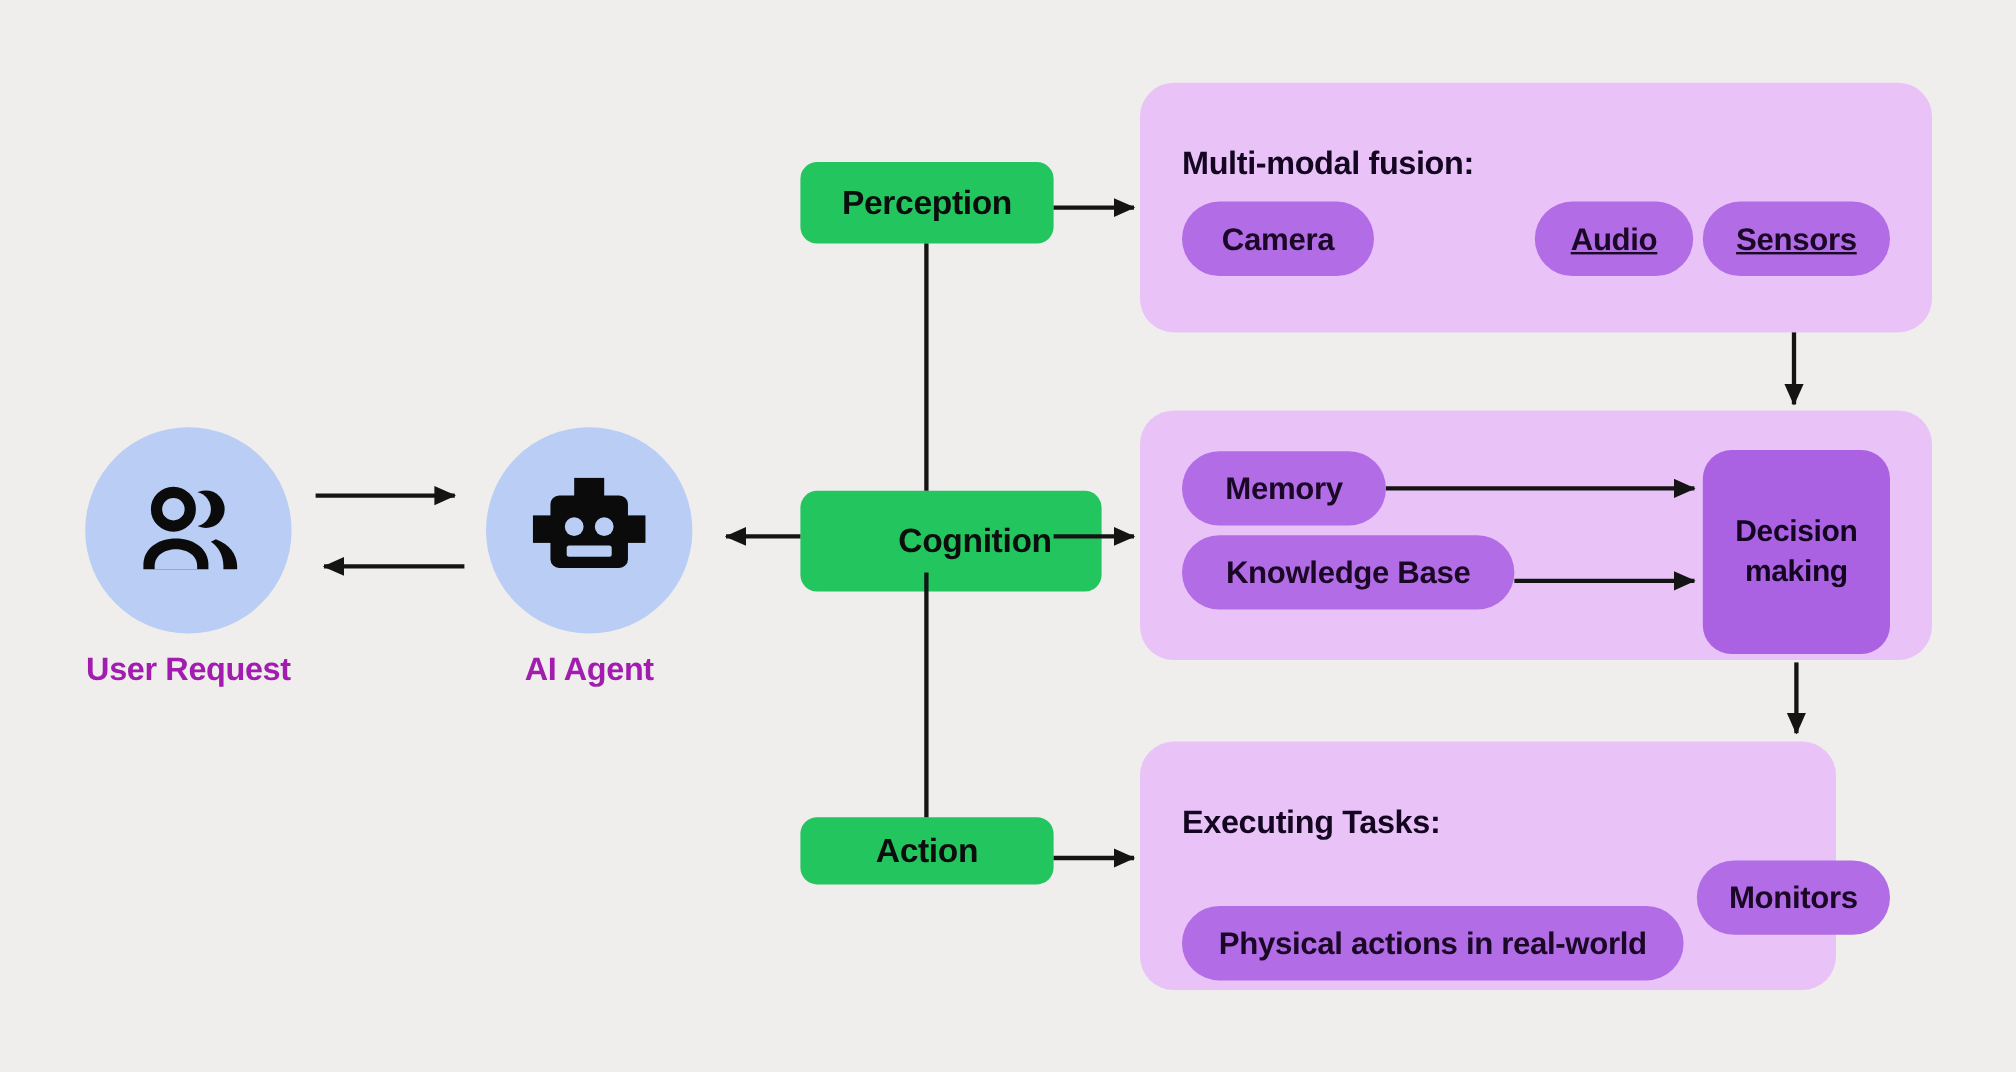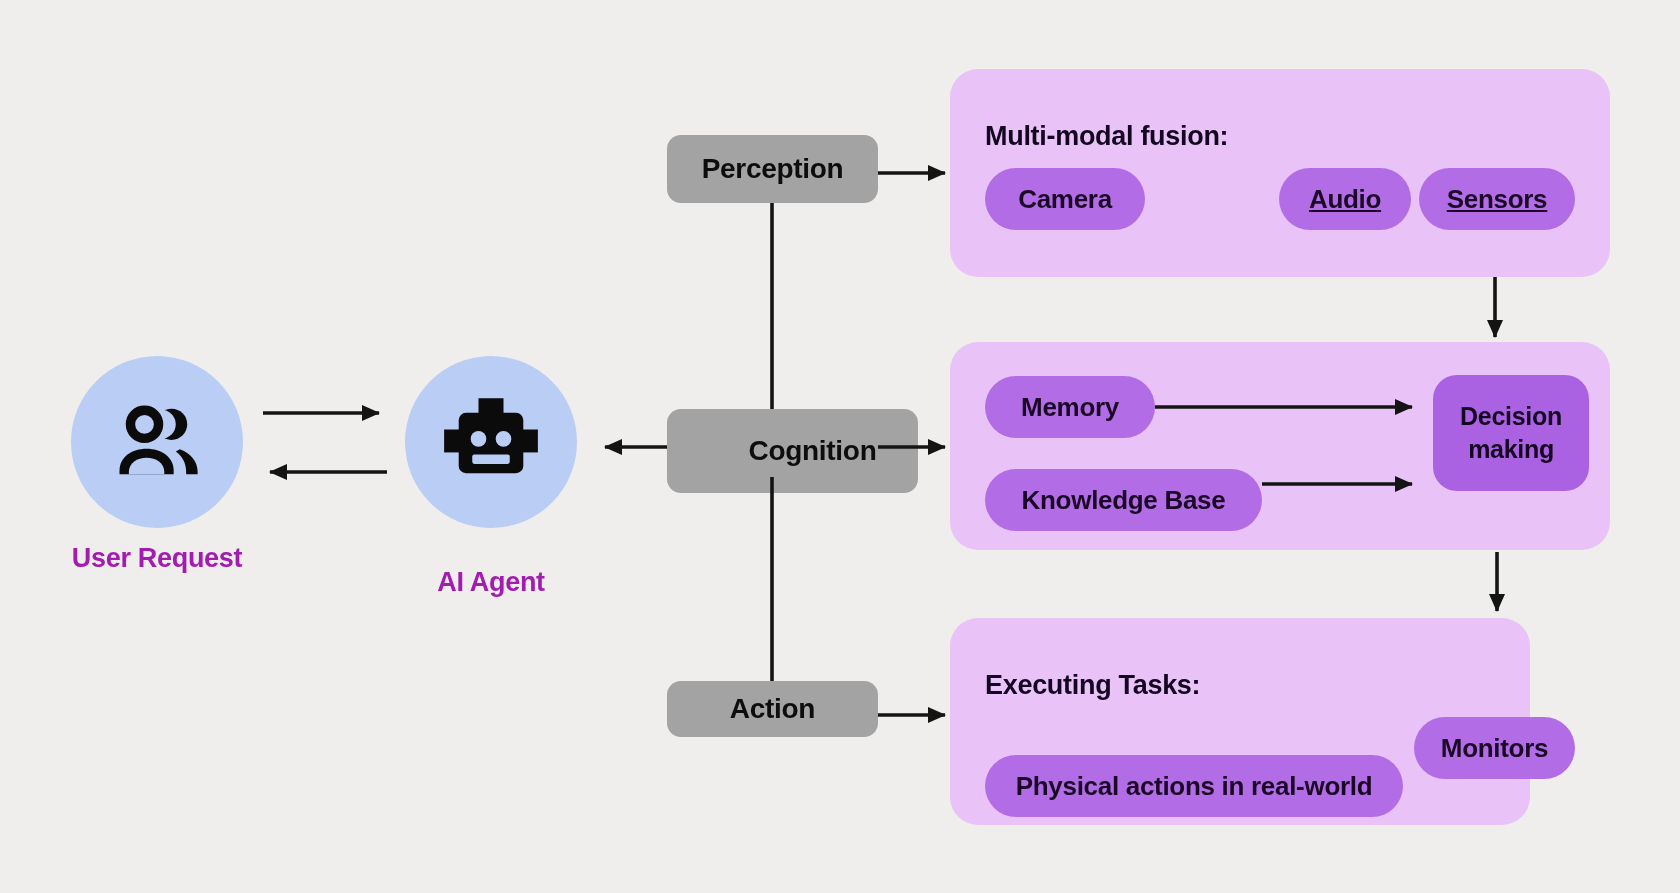--- a/index.html
+++ b/index.html
@@ -12,21 +12,21 @@
   .abs{position:absolute;}
   .circle{
     border-radius:50%;background:#b9cdf5;
     display:flex;align-items:center;justify-content:center;
   }
   .actor-label{
     font-size:27px;font-weight:700;text-align:center;
     letter-spacing:-0.3px;color:#a21caf;
   }
   .node{
-    background:#a3a3a3;border-radius:14px;
+    background:#22c55e;border-radius:14px;
     display:flex;align-items:center;justify-content:center;
     font-size:28px;font-weight:700;color:#0d0d0d;letter-spacing:-0.3px;
   }
   .panel{
     background:#e9c3f8;border-radius:28px;
   }
   .panel-title{
     position:absolute;font-size:27px;font-weight:700;color:#140520;
     letter-spacing:-0.3px;white-space:nowrap;
   }
@@ -70,37 +70,37 @@
         <rect x="36" y="6" width="24" height="15" fill="#0b0b0b"></rect>
         <rect x="17" y="20" width="62" height="58" rx="7" fill="#0b0b0b"></rect>
         <rect x="3" y="36" width="15" height="22" fill="#0b0b0b"></rect>
         <rect x="78" y="36" width="15" height="22" fill="#0b0b0b"></rect>
         <circle cx="36" cy="45" r="7.5" fill="#b9cdf5"></circle>
         <circle cx="60" cy="45" r="7.5" fill="#b9cdf5"></circle>
         <rect x="30" y="60" width="36" height="9" rx="2" fill="#b9cdf5"></rect>
       </svg>
     </span>
   </div>
-  <div class="abs actor-label" style="left:371px;top:567px;width:240px;">AI Agent</div>
+  <div class="abs actor-label" style="left:371px;top:543px;width:240px;">AI Agent</div>
 
   <div class="abs node" style="left:667px;top:135px;width:211px;height:68px;">Perception</div>
   <div class="abs node" style="left:667px;top:409px;width:211px;height:84px;padding-left:40px;">Cognition</div>
   <div class="abs node" style="left:667px;top:681px;width:211px;height:56px;">Action</div>
 
   <div class="abs panel" style="left:950px;top:69px;width:660px;height:208px;">
     <div class="panel-title" style="left:35px;top:52px;">Multi-modal fusion:</div>
     <div class="pill" style="left:35px;top:99px;width:160px;">Camera</div>
     <div class="pill" style="left:329px;top:99px;width:132px;text-decoration:underline;">Audio</div>
     <div class="pill" style="left:469px;top:99px;width:156px;text-decoration:underline;">Sensors</div>
   </div>
 
   <div class="abs panel" style="left:950px;top:342px;width:660px;height:208px;">
     <div class="pill" style="left:35px;top:34px;width:170px;">Memory</div>
-    <div class="pill" style="left:35px;top:127px;width:277px;">Knowledge Base</div>
-    <div class="decision" style="left:483px;top:33px;width:156px;height:116px;">Decision making</div>
+    <div class="pill" style="left:35px;top:104px;width:277px;">Knowledge Base</div>
+    <div class="decision" style="left:469px;top:33px;width:156px;height:170px;">Decision making</div>
   </div>
 
   <div class="abs panel" style="left:950px;top:618px;width:580px;height:207px;">
     <div class="panel-title" style="left:35px;top:52px;">Executing Tasks:</div>
     <div class="pill" style="left:35px;top:97px;width:418px;margin-top:40px;">Physical actions in real-world</div>
     <div class="pill" style="left:464px;top:99px;width:161px;">Monitors</div>
   </div>
 
   <svg class="wires" width="1680" height="893" viewBox="0 0 1680 893">
     <defs>

